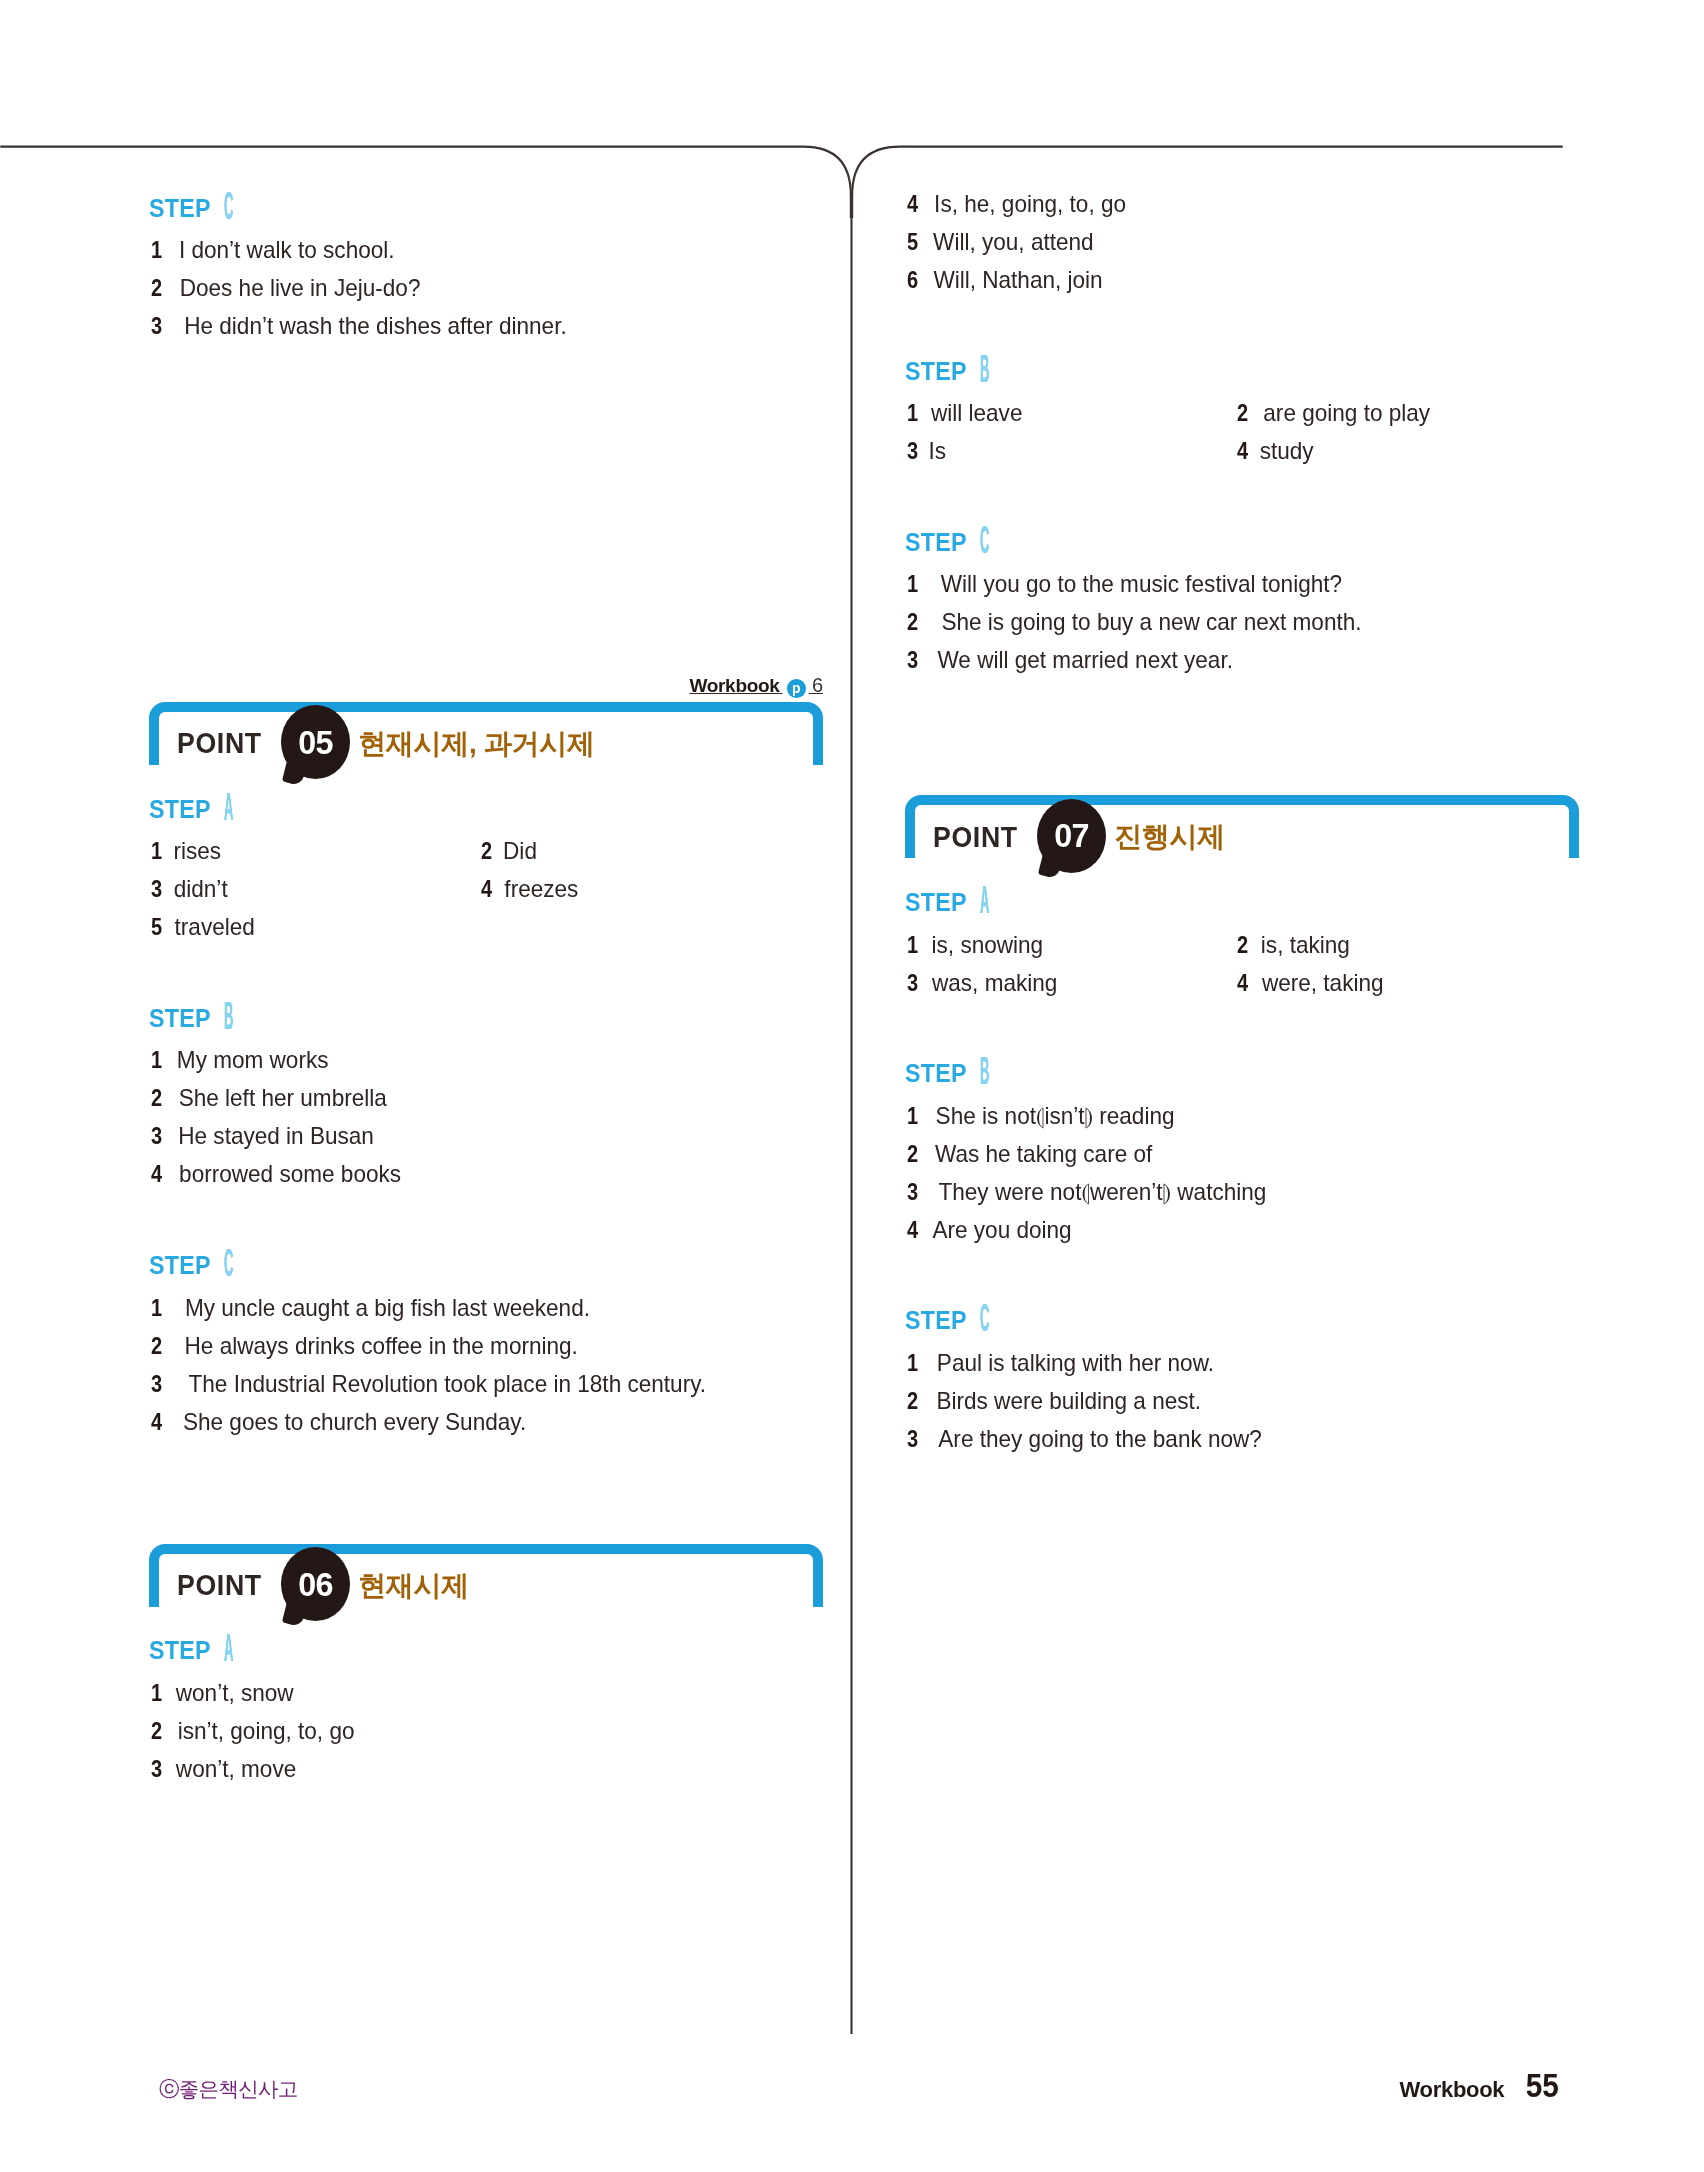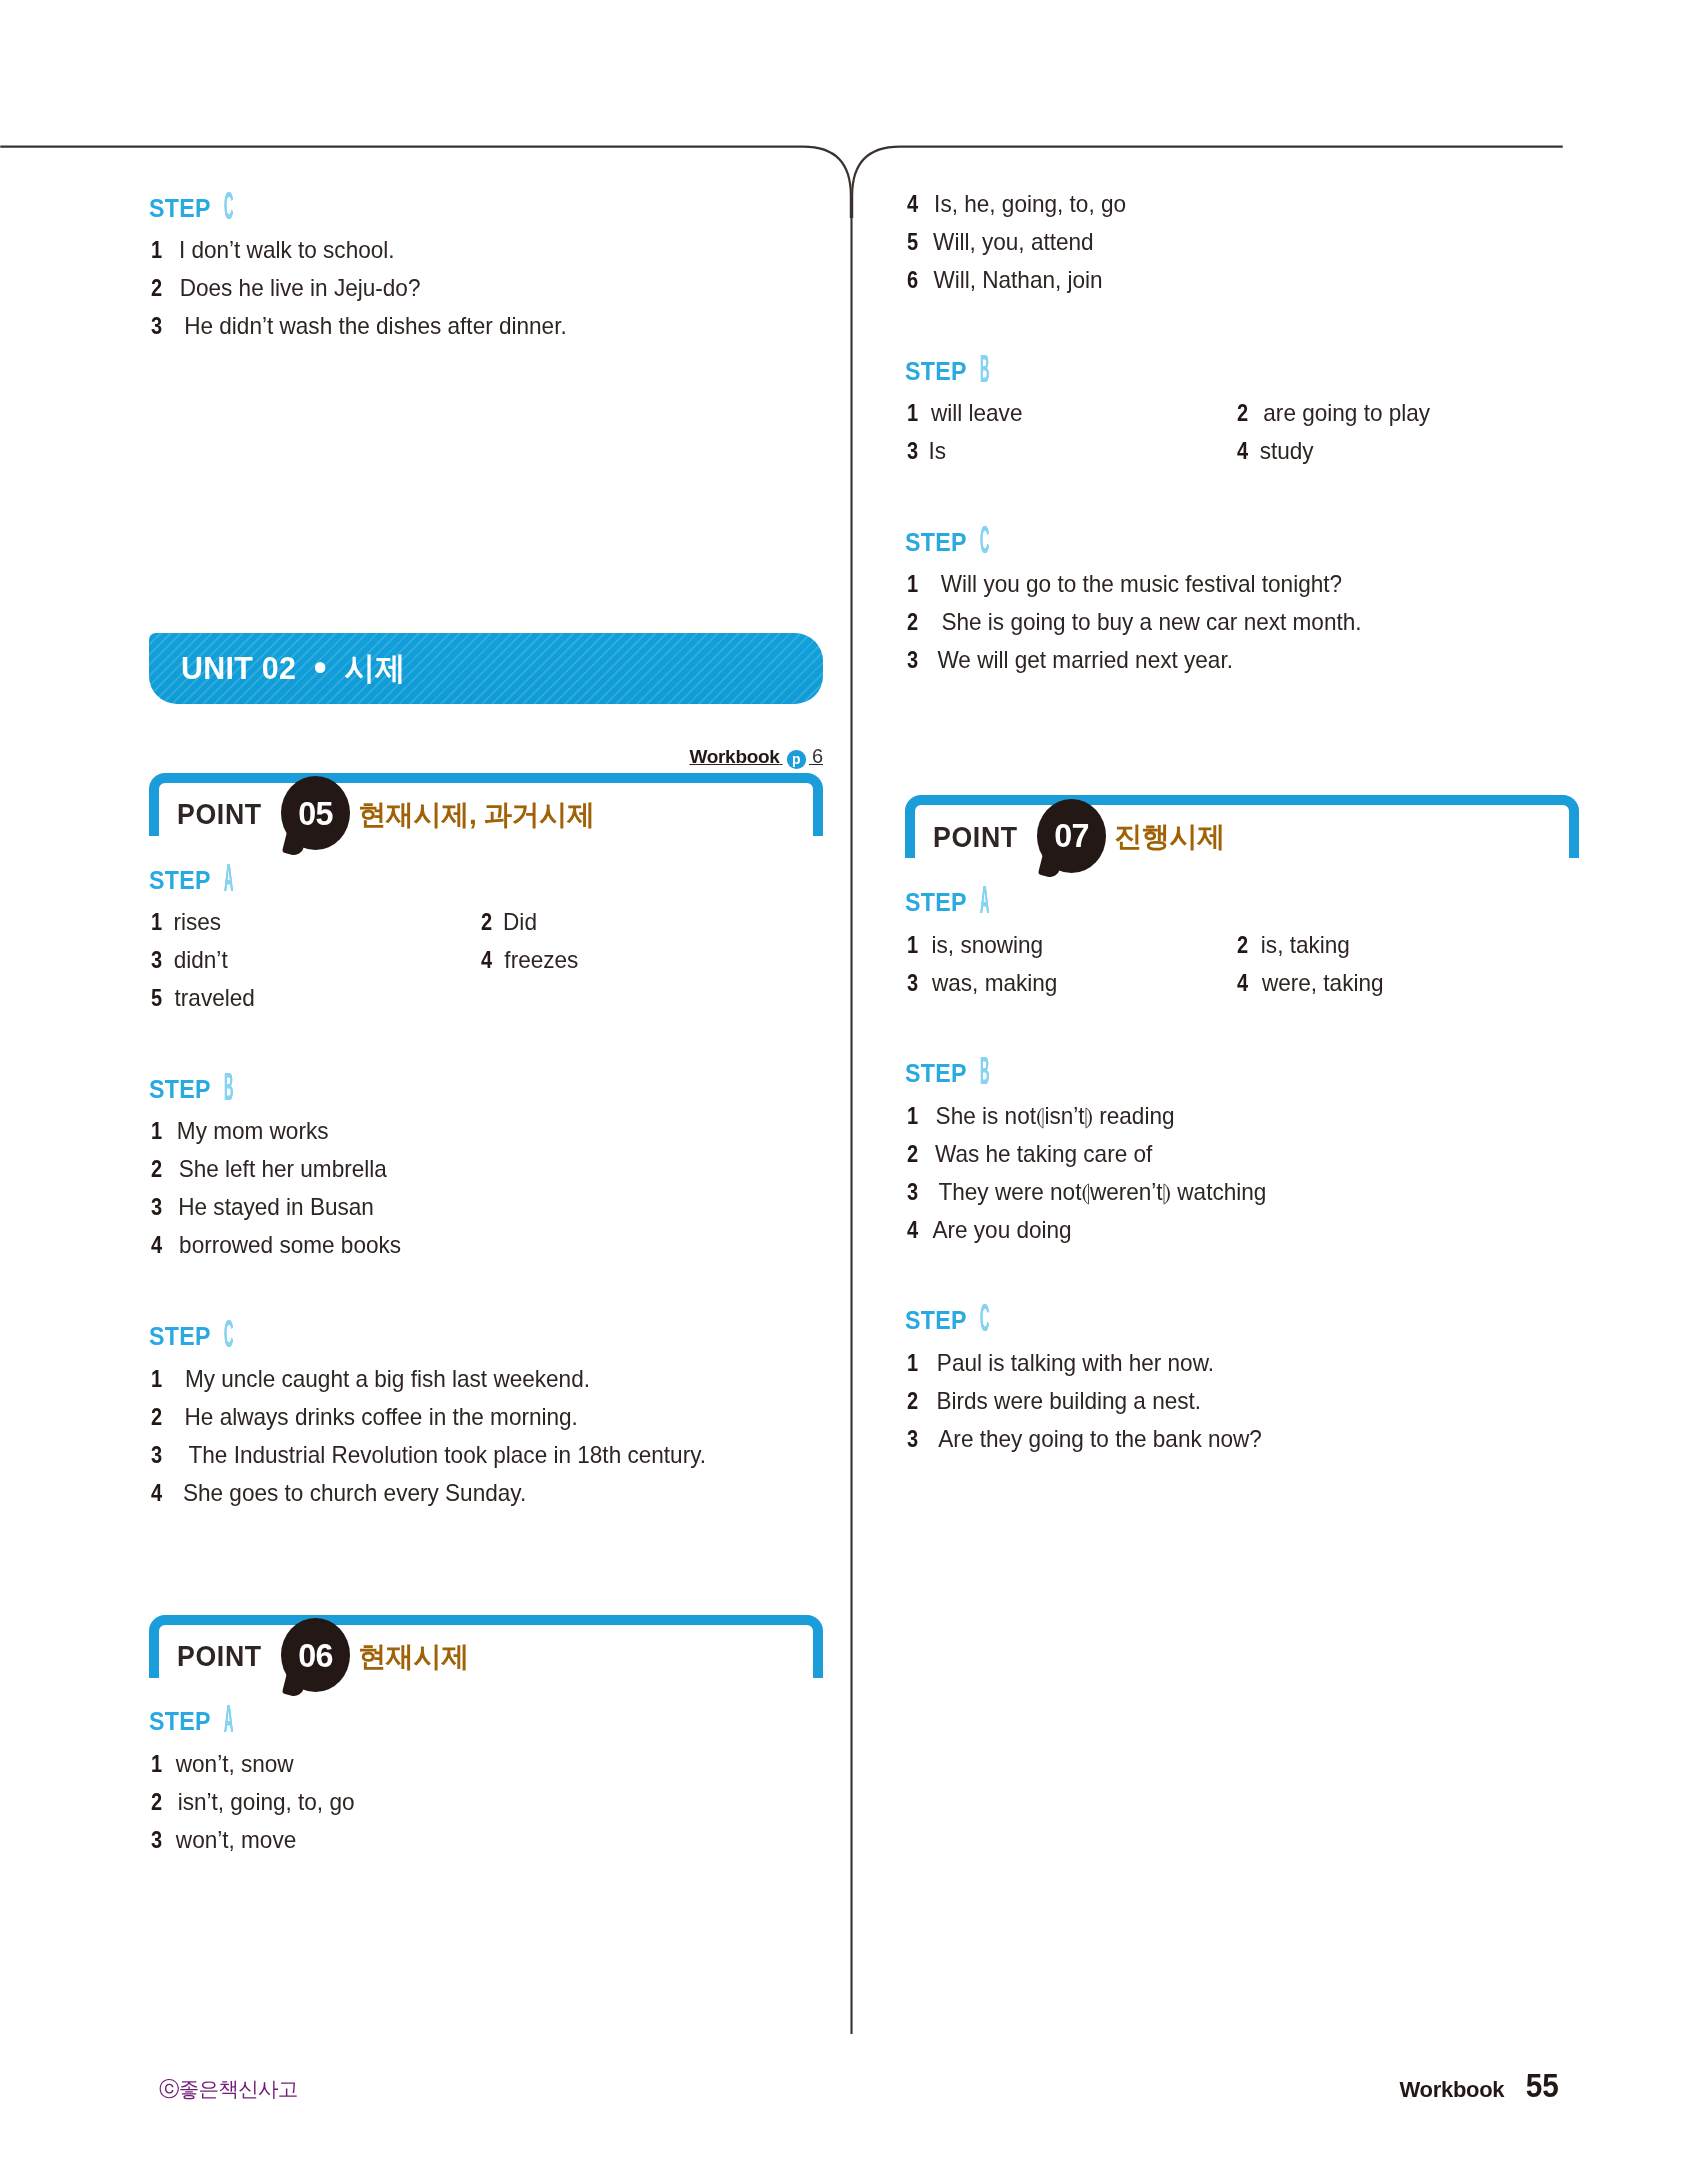--- a/index.html
+++ b/index.html
@@ -320,27 +320,20 @@
       <div class="ans-row">
         <div class="ans-item">
           <span class="ans-num">3</span>
           <span class="ans-text">He didn’t wash the dishes after dinner.</span>
         </div>
       </div>
     </div>
   </div>
 
   <div style="height:284px;"></div>
-  <div class="unit-banner">
-    <div class="unit-title">
-      <span>UNIT 02</span>
-      <span class="unit-dot"></span>
-      <span>시제</span>
-    </div>
-  </div>
 
   <div style="height:41px;"></div>
   <div class="wb-ref">
     <span class="wb-label">Workbook</span>
     <span class="wb-p">p</span>
     <span class="wb-page">6</span>
   </div>
   <div class="point-head">
     <div class="point-frame"></div>
     <div class="point-inner">

